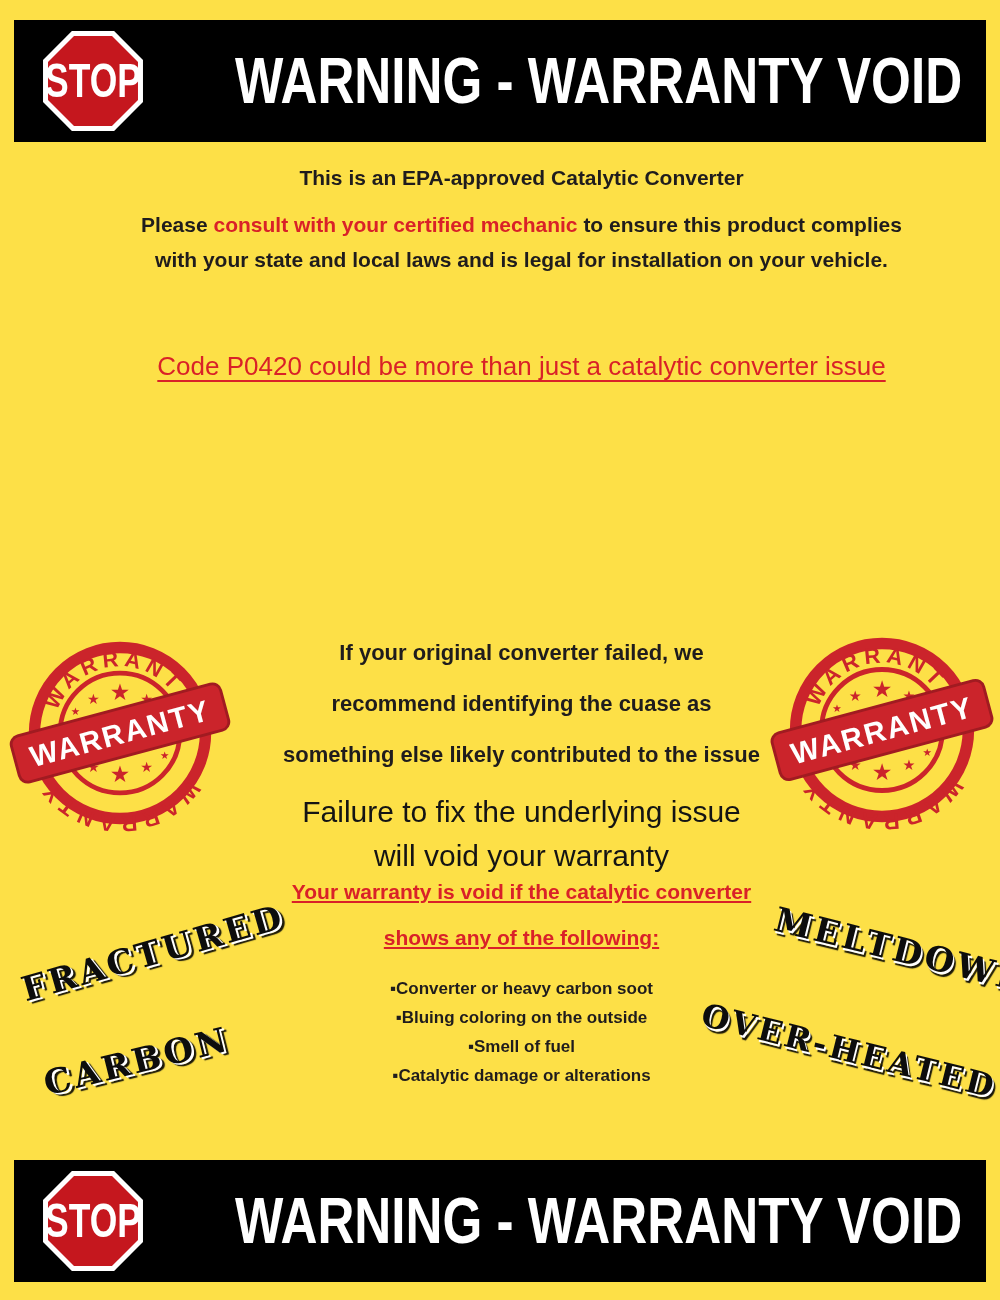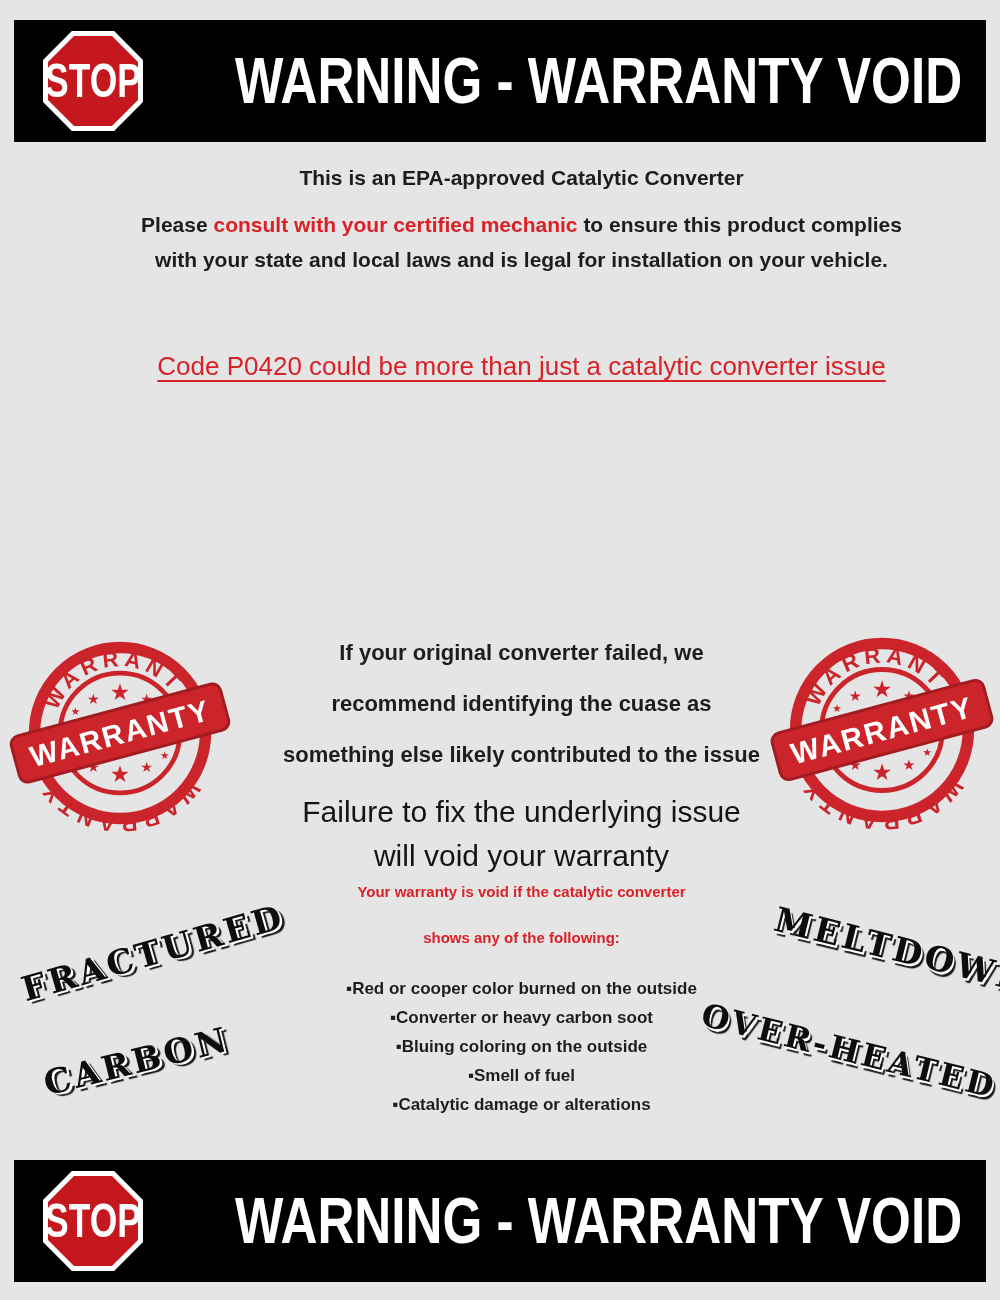--- a/index.html
+++ b/index.html
@@ -1,17 +1,17 @@
 <!DOCTYPE html>
 <html><head>
 <meta charset="utf-8">
 <style>
   html,body{margin:0;padding:0;background:#fff;}
   .page{
-    position:relative;width:1000px;height:1300px;background:#e5e5e5;overflow:hidden;
+    position:relative;width:1000px;height:1300px;background:#fde047;overflow:hidden;
     font-family:"Liberation Sans",sans-serif;color:#1f1c1d;
   }
   
   .banner{
     position:absolute;left:14px;right:14px;height:122px;background:#000;
     display:flex;align-items:center;justify-content:space-between;padding:0 28px;box-sizing:border-box;
   }
   .banner-top{top:20px;}
   .banner-bottom{top:1160px;}
   .banner-title{
@@ -24,21 +24,21 @@
   .epa{top:166px;font-size:21px;font-weight:bold;}
   .consult{top:207px;font-size:21px;font-weight:bold;line-height:35px;margin:0 auto;max-width:762px;}
   .red-inline{color:#d92128;}
   .code-heading{
     top:351px;font-size:26px;font-weight:normal;color:#d92128;
     text-decoration:underline;text-underline-offset:5px;white-space:nowrap;
   }
   .diagnostic{top:433px;font-size:21px;font-weight:bold;line-height:45px;white-space:pre-line;margin:0 auto;max-width:860px;}
   .recommendation{top:627px;font-size:22px;font-weight:bold;line-height:51px;white-space:pre-line;}
   .failure{top:790px;font-size:30px;font-weight:normal;line-height:44px;white-space:pre-line;color:#141414;}
-  .void-heading{top:869px;font-size:15px;font-weight:bold;color:#d92128;line-height:46px;white-space:pre-line;}
+  .void-heading{top:869px;font-size:21px;font-weight:bold;color:#d92128;line-height:46px;white-space:pre-line;text-decoration:underline;}
   .bullets{top:974px;font-size:17px;font-weight:bold;line-height:29px;}
   .bullet-item{white-space:nowrap;}
   
   .stamp{position:absolute;overflow:visible;}
   .stamp-left{left:25px;top:638px;width:190px;height:190px;}
   .stamp-right{left:786px;top:634px;width:192px;height:192px;}
   .stamp text, .stamp textPath{font-family:"Liberation Sans",sans-serif;}
   
   .decor{
     position:absolute;font-family:"DejaVu Serif",serif;font-weight:bold;color:#0d0d0d;
@@ -140,21 +140,20 @@
 will void your warranty</div>
 
   <div class="tblock recommendation">If your original converter failed, we
 recommend identifying the cuase as
 something else likely contributed to the issue</div>
 
   <div class="tblock void-heading">Your warranty is void if the catalytic converter
 shows any of the following:</div>
 
   <div class="tblock bullets">
-      <div class="bullet-item">▪Red or cooper color burned on the outside</div>
       <div class="bullet-item">▪Converter or heavy carbon soot</div>
       <div class="bullet-item">▪Bluing coloring on the outside</div>
       <div class="bullet-item">▪Smell of fuel</div>
       <div class="bullet-item">▪Catalytic damage or alterations</div>
     </div>
 
   <div class="decor decor-fractured">FRACTURED</div>
   <div class="decor decor-carbon">CARBON</div>
   <div class="decor decor-meltdown">MELTDOWN</div>
   <div class="decor decor-overheated">OVER-HEATED</div>

